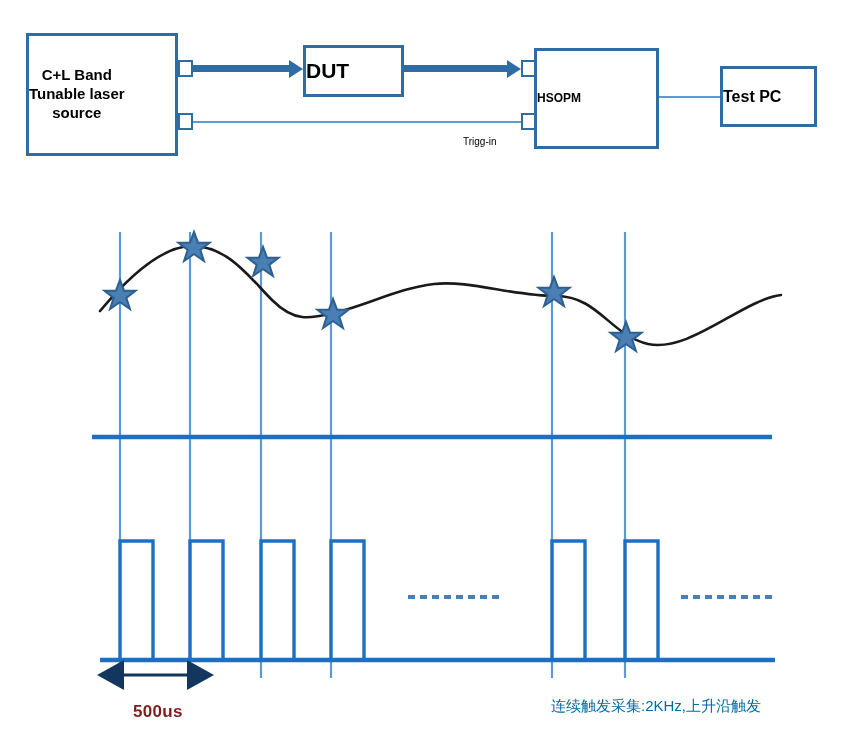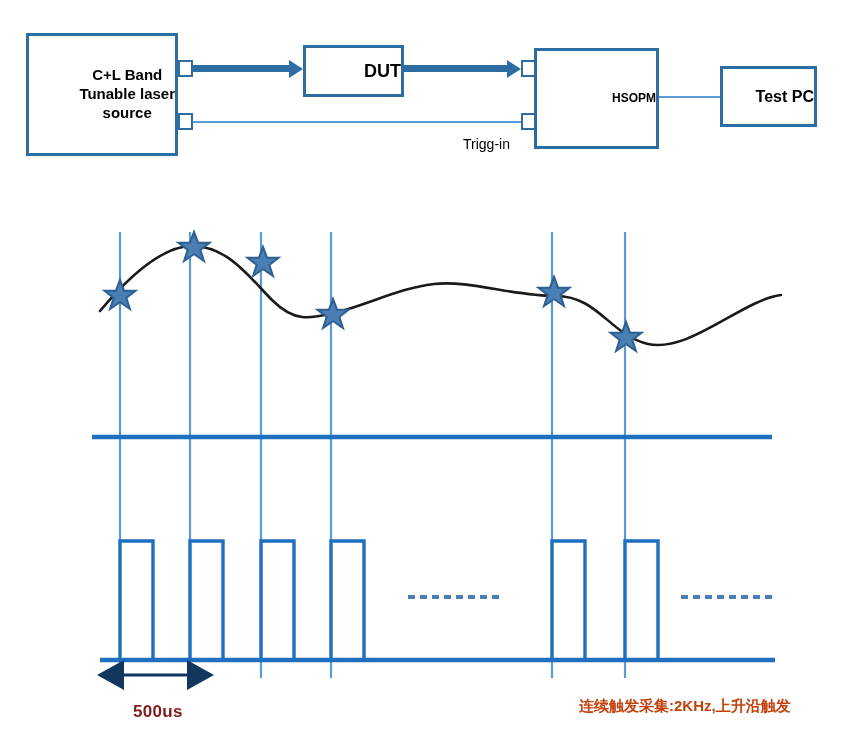--- a/index.html
+++ b/index.html
@@ -21,21 +21,21 @@
   
   .blk {
     position: absolute;
     box-sizing: border-box;
     background: #ffffff;
     border: 3px solid #2e6da4;
     color: #000000;
     font-weight: bold;
     display: flex;
     align-items: center;
-    justify-content: flex-end;
+    justify-content: flex-start;
     text-align: center;
     line-height: 1.25;
   }
   .port {
     position: absolute;
     box-sizing: border-box;
     background: #ffffff;
     border: 2px solid #2e6da4;
     width: 15px;
     height: 17px;
@@ -54,21 +54,21 @@
     position: absolute;
     width: 0;
     height: 0;
     border-top: 9px solid transparent;
     border-bottom: 9px solid transparent;
     border-left: 14px solid #2e6da4;
   }
   .lbl-trigg {
     position: absolute;
     color: #000000;
-    font-size: 14px;
+    font-size: 10px;
     white-space: nowrap;
     text-align: center;
   }
 
   
   #timing {
     position: absolute;
     left: 0;
     top: 0;
     width: 850px;
@@ -78,38 +78,37 @@
     position: absolute;
     white-space: nowrap;
   }
   .cap-500us {
     color: #7f1d1d;
     font-size: 17px;
     font-weight: bold;
     letter-spacing: 0.3px;
   }
   .cap-cn {
-    color: #c2410c;
+    color: #0369a1;
     font-size: 15px;
-    font-weight: bold;
-    margin-left: 28px;
+    font-weight: normal;
   }
 </style>
 </head>
 <body>
 
 <div id="root">
 
   <div id="block-diagram">
 
     <div class="blk" style="left:26px; top:33px; width:152px; height:123px; font-size:15px;">
       <span>C+L Band<br>Tunable laser<br>source</span>
     </div>
 
-    <div class="blk" style="left:303px; top:45px; width:101px; height:52px; font-size:18px;">
+    <div class="blk" style="left:303px; top:45px; width:101px; height:52px; font-size:21px;">
       <span>DUT</span>
     </div>
 
     <div class="blk" style="left:534px; top:48px; width:125px; height:101px; font-size:12px;">
       <span>HSOPM</span>
     </div>
 
     <div class="blk" style="left:720px; top:66px; width:97px; height:61px; font-size:16px;">
       <span>Test PC</span>
     </div>

